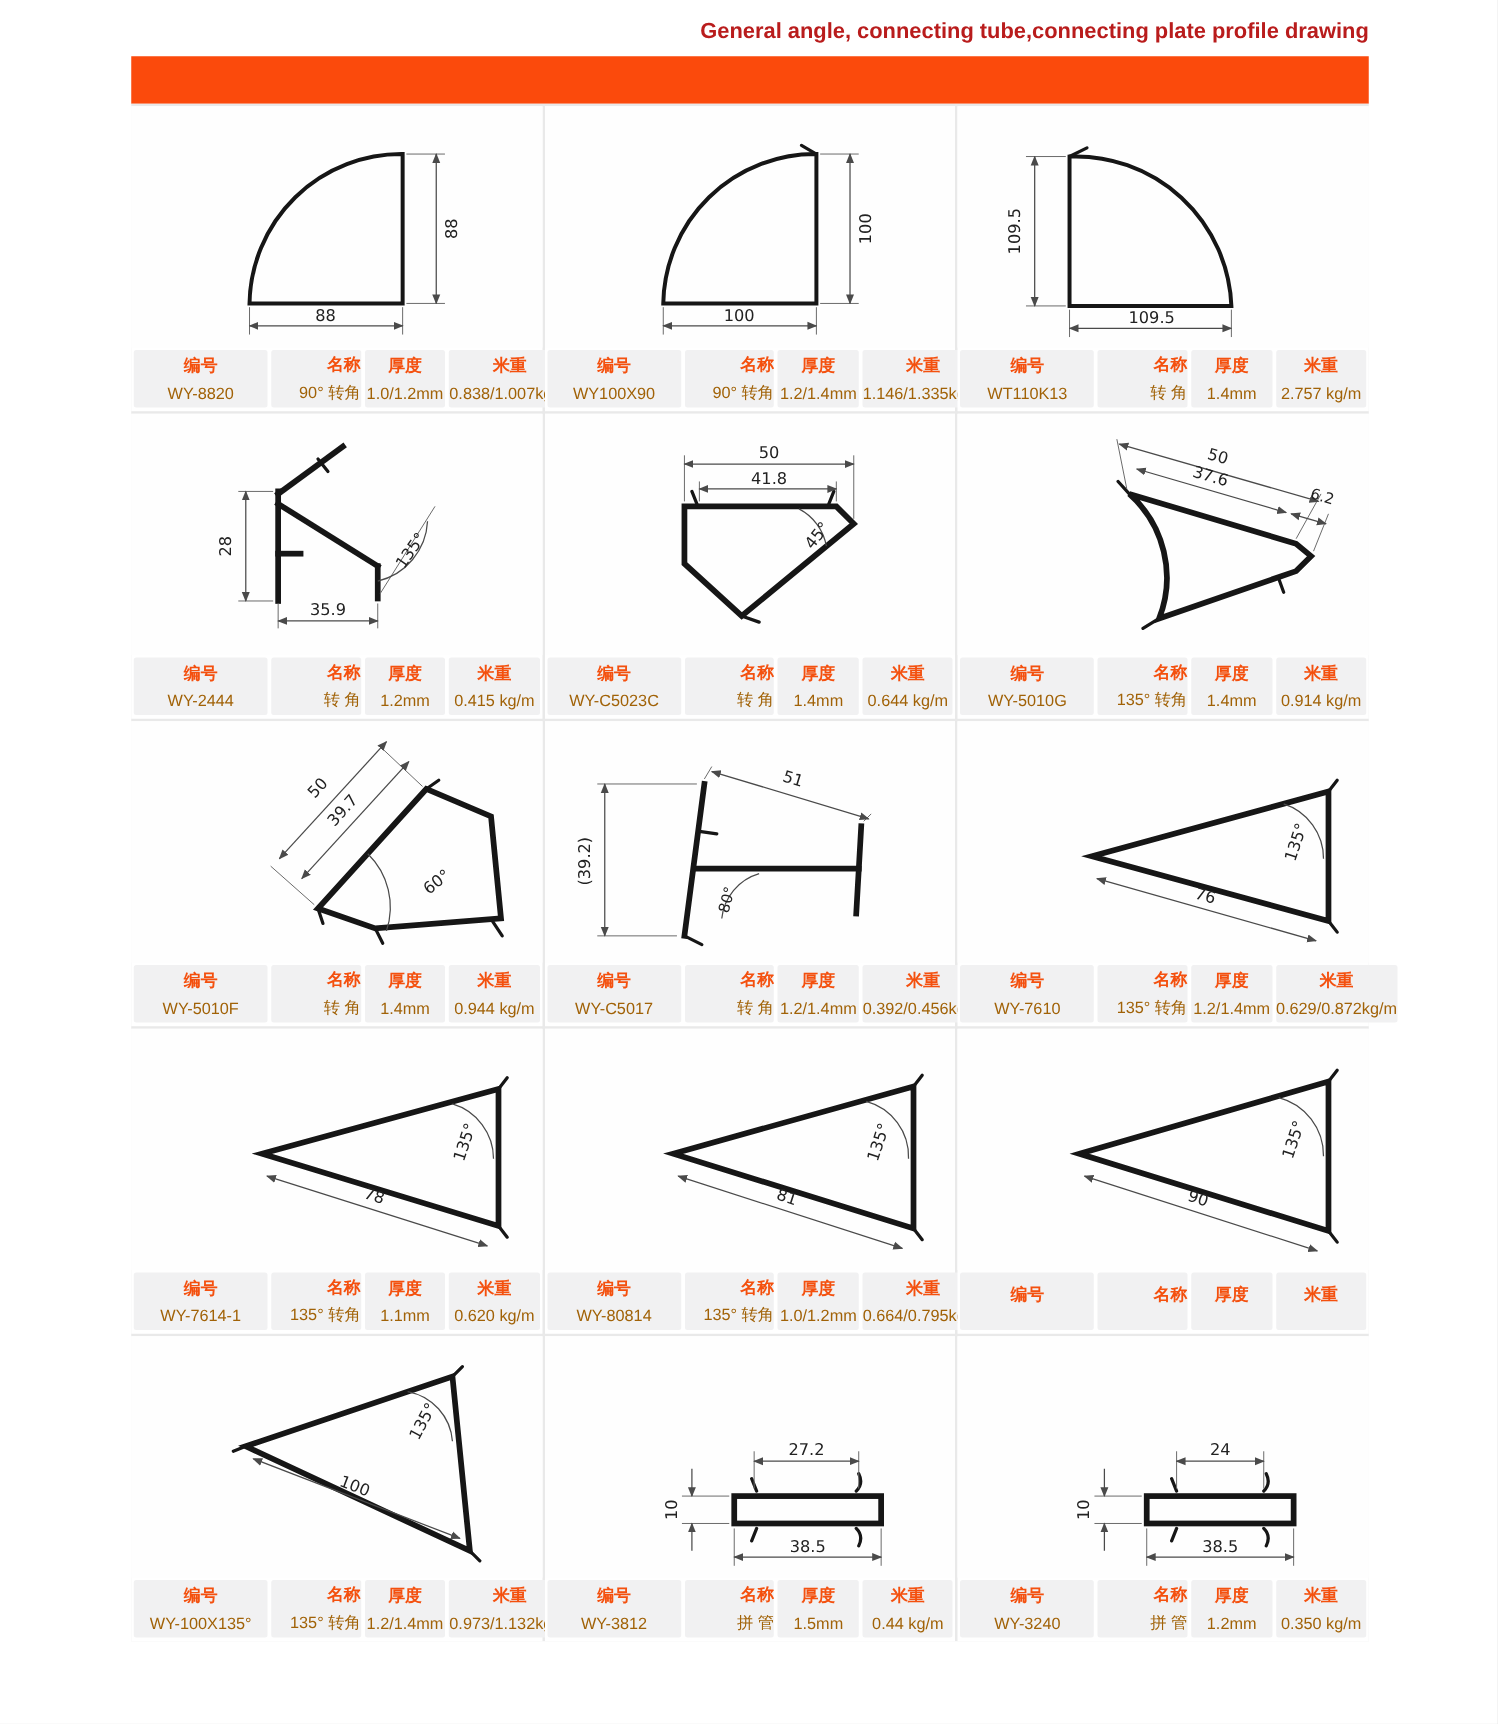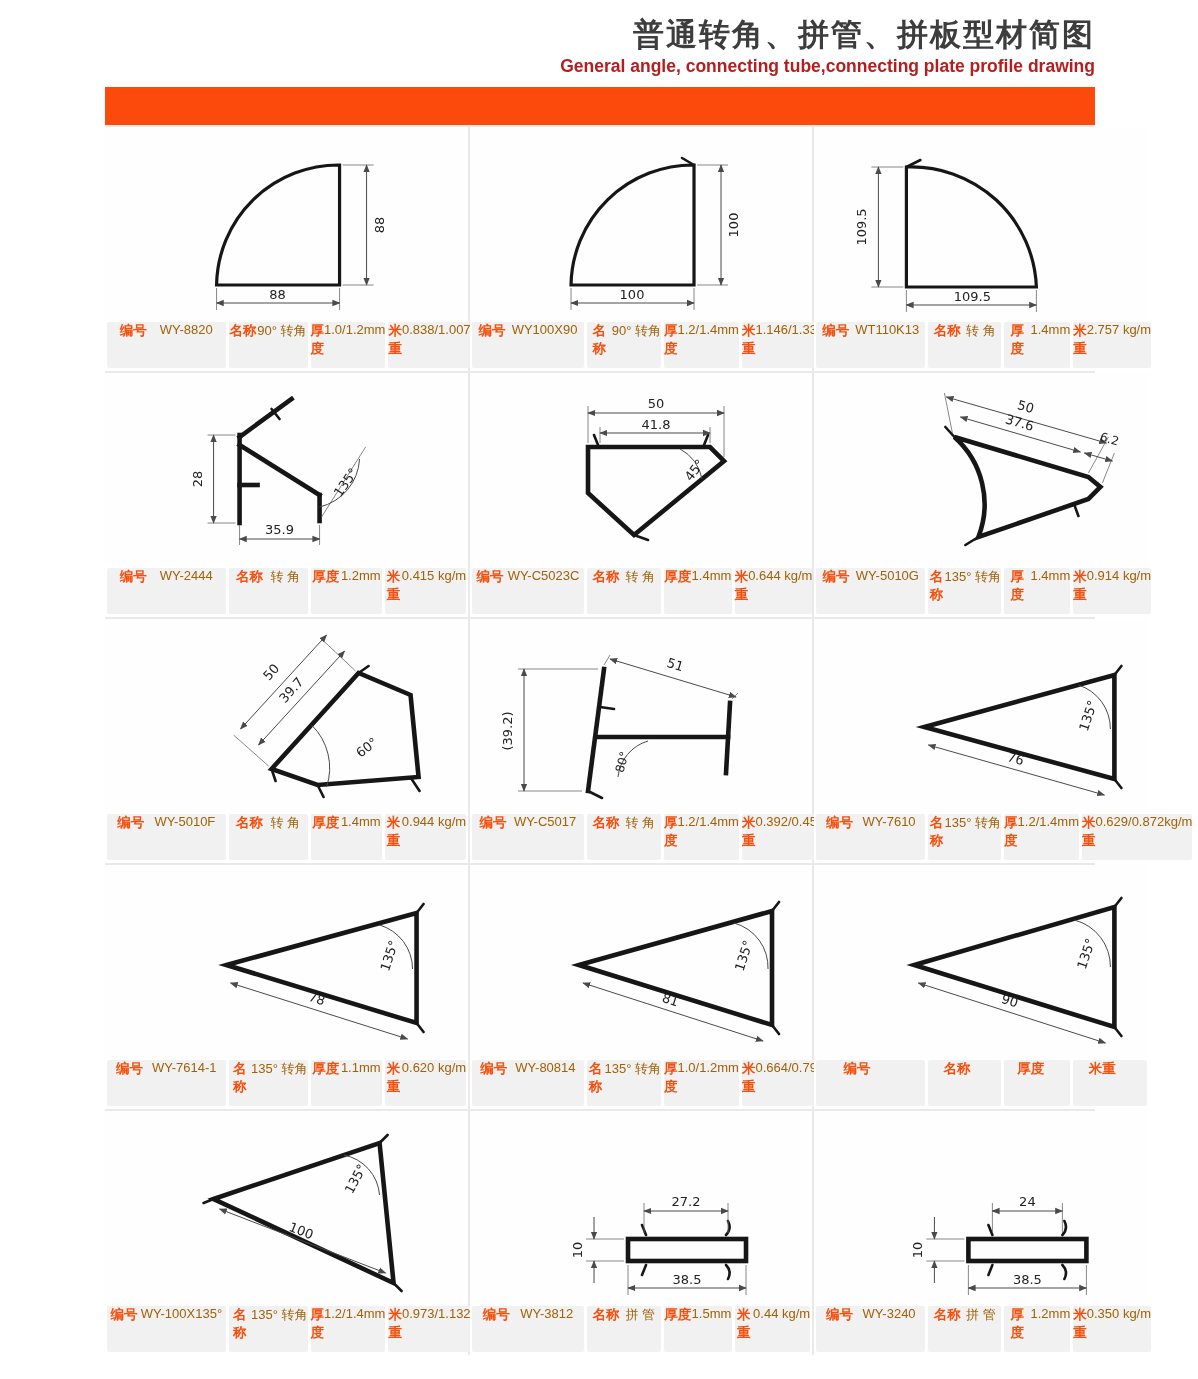--- a/index.html
+++ b/index.html
@@ -12,38 +12,37 @@
   .title { font-size:31px; font-weight:bold; color:#3d3d3d; letter-spacing:2px; }
   .subtitle { font-size:17.5px; font-weight:bold; color:#b91c1c; margin-top:0; }
   .banner { width:990px; height:38px; margin-left:105px; background:#fb4a0c; }
   .grid {
     width:990px; margin-left:105px; background:#e9e9e9;
     display:grid; grid-template-columns:repeat(3,1fr); gap:2px; padding:2px 0 0 0;
   }
   .cell { background:#ffffff; display:flex; flex-direction:column; }
   .draw { height:193px; display:flex; align-items:center; justify-content:center; background:#fefefe; }
   .spec { display:flex; gap:3px; padding:2px 2px 3px 2px; height:51px; }
-  .spec .col { background:#f1f1f2; border-radius:2px; display:flex; flex-direction:row; justify-content:space-evenly; text-align:center; }
-  .c-code { flex:0 0 33%; } .c-name { flex:0 0 22%; } .c-thk { flex:0 0 20%; } .c-wt { flex:1; }
+  .spec .col { background:#f1f1f2; border-radius:2px; display:flex; flex-direction:column; justify-content:space-evenly; text-align:center; }
+  .c-code { flex:0 0 33%; } .c-name { flex:0 0 22%;align-items:flex-end; } .c-thk { flex:0 0 20%; } .c-wt { flex:1; }
   .hd { color:#f4500e; font-weight:bold; font-size:13.5px; }
   .vl { color:#a16207; font-size:13px; white-space:nowrap; }
   svg { display:block; }
   .p  { fill:none; stroke:#161616; stroke-width:3.2; stroke-linecap:square; }
   .pb { fill:none; stroke:#161616; stroke-width:4.6; stroke-linecap:square; stroke-linejoin:miter; }
   .pk { fill:none; stroke:#161616; stroke-width:2.6; stroke-linecap:round; }
   .d  { stroke:#4a4a4a; stroke-width:1; fill:none; }
   .e  { stroke:#6a6a6a; stroke-width:0.8; fill:none; }
   .dt { font-family:"DejaVu Sans", sans-serif; font-size:13px; fill:#222; }
   .dts{ font-family:"DejaVu Sans", sans-serif; font-size:12px; fill:#222; }
 </style>
 </head>
 <body>
 
 <div class="header">
-  <div class="title">普通转角、拼管、拼板型材简图</div>
   <div class="subtitle">General angle, connecting tube,connecting plate profile drawing</div>
 </div>
 <div class="banner"></div>
 
 <div class="grid">
 
   <div class="cell">
     <div class="draw">
       <svg width="100%" height="193" viewBox="0 0 330 193">
         <defs>

